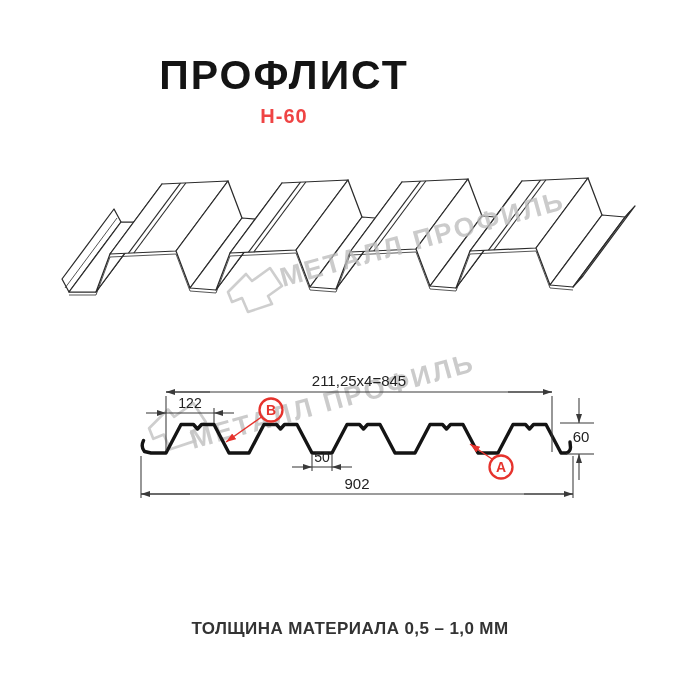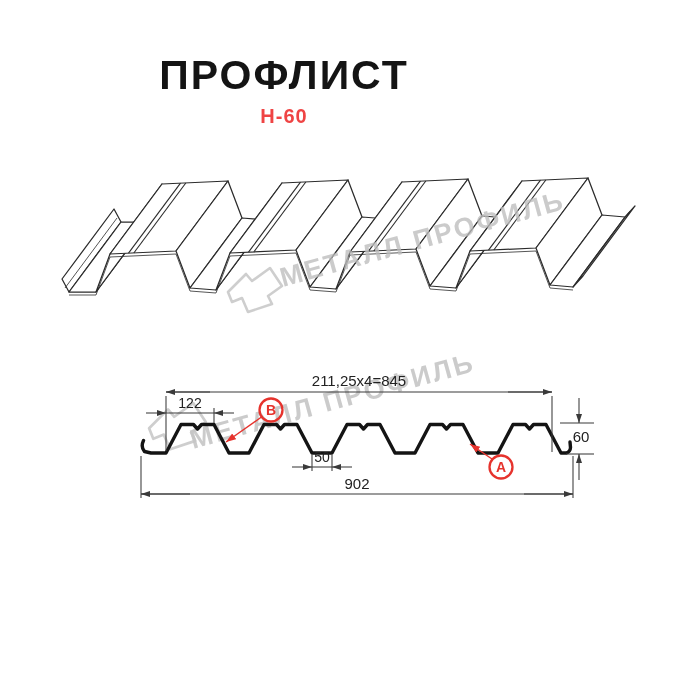--- a/index.html
+++ b/index.html
@@ -149,13 +149,14 @@
       </g>
 
       <g>
         <circle class="red" cx="501" cy="467" r="11.5"></circle>
         <text class="redtxt" x="501" y="472">А</text>
         <line class="red" style="stroke-width:1.4" x1="492" y1="459" x2="470" y2="444" marker-end="url(#ar)"></line>
       </g>
     </g>
   </svg>
 
+  <div class="footer">ТОЛЩИНА МАТЕРИАЛА 0,5 – 1,0 ММ</div>
 </div>
 
 </body></html>

